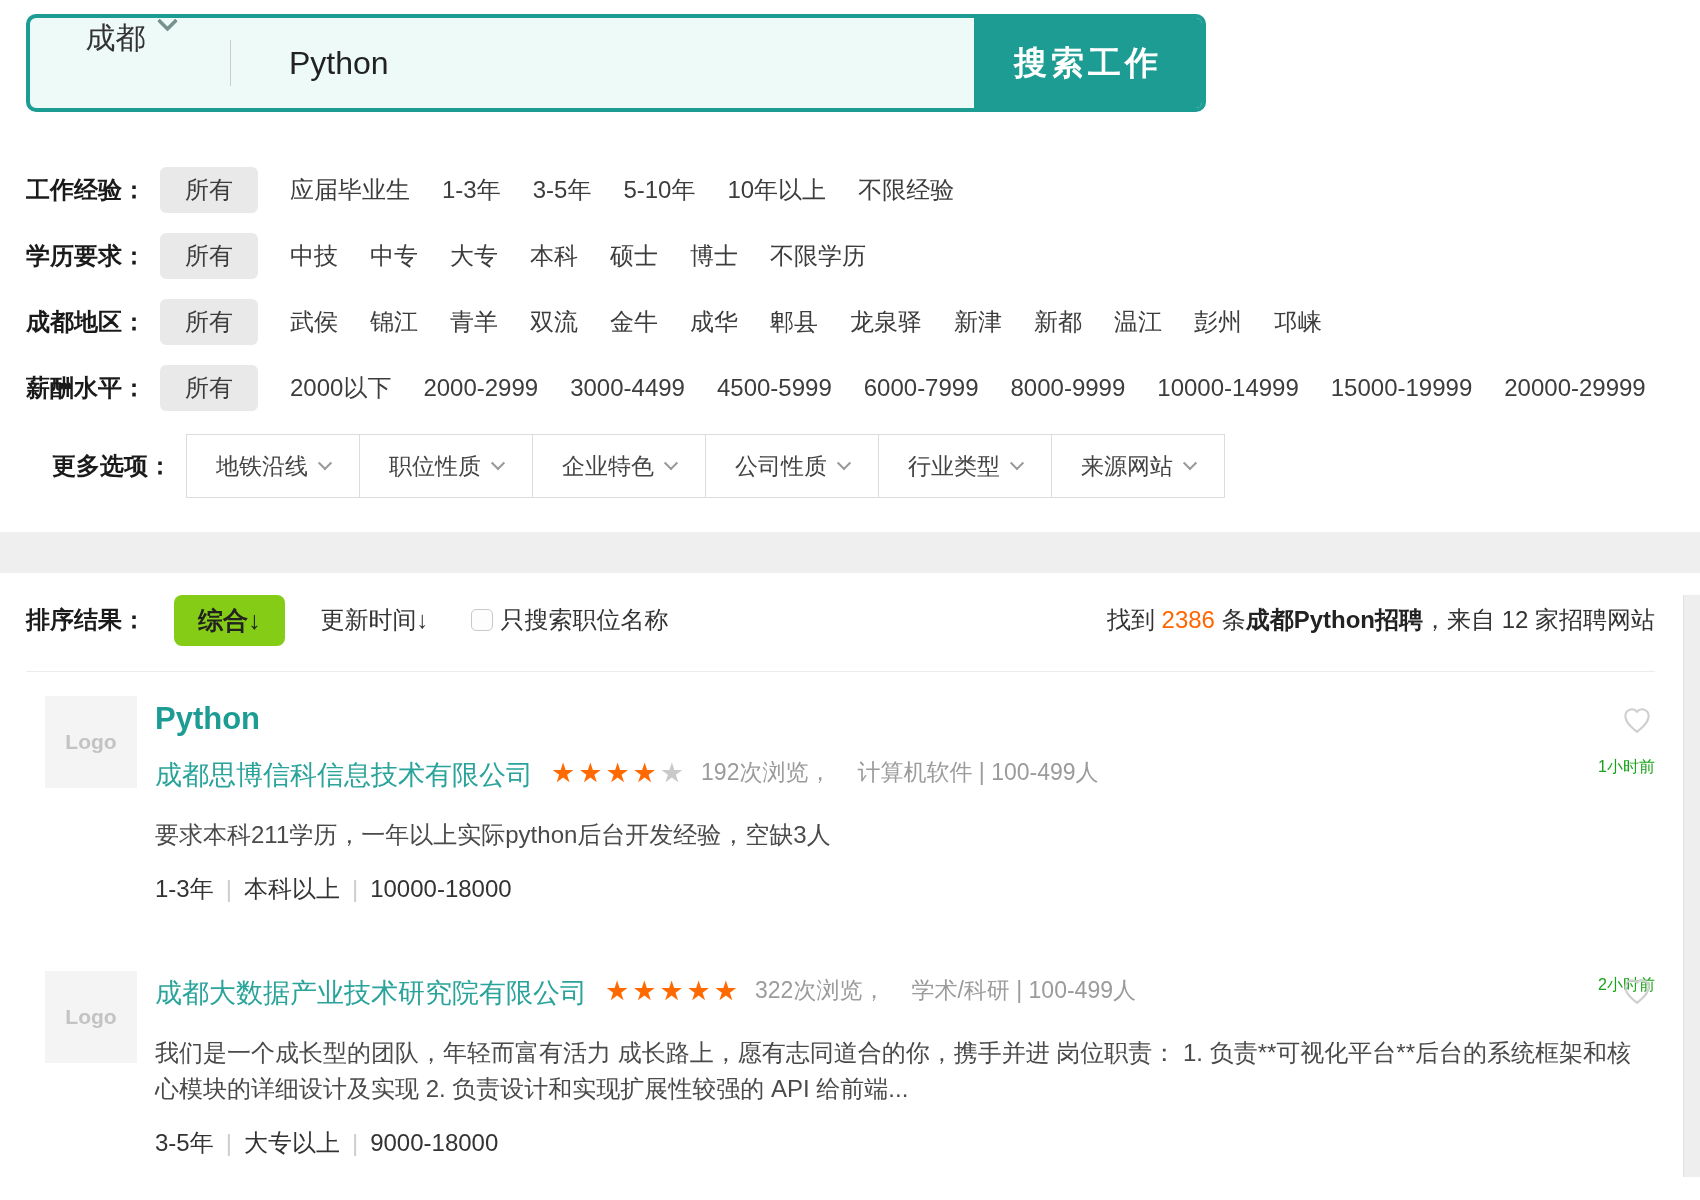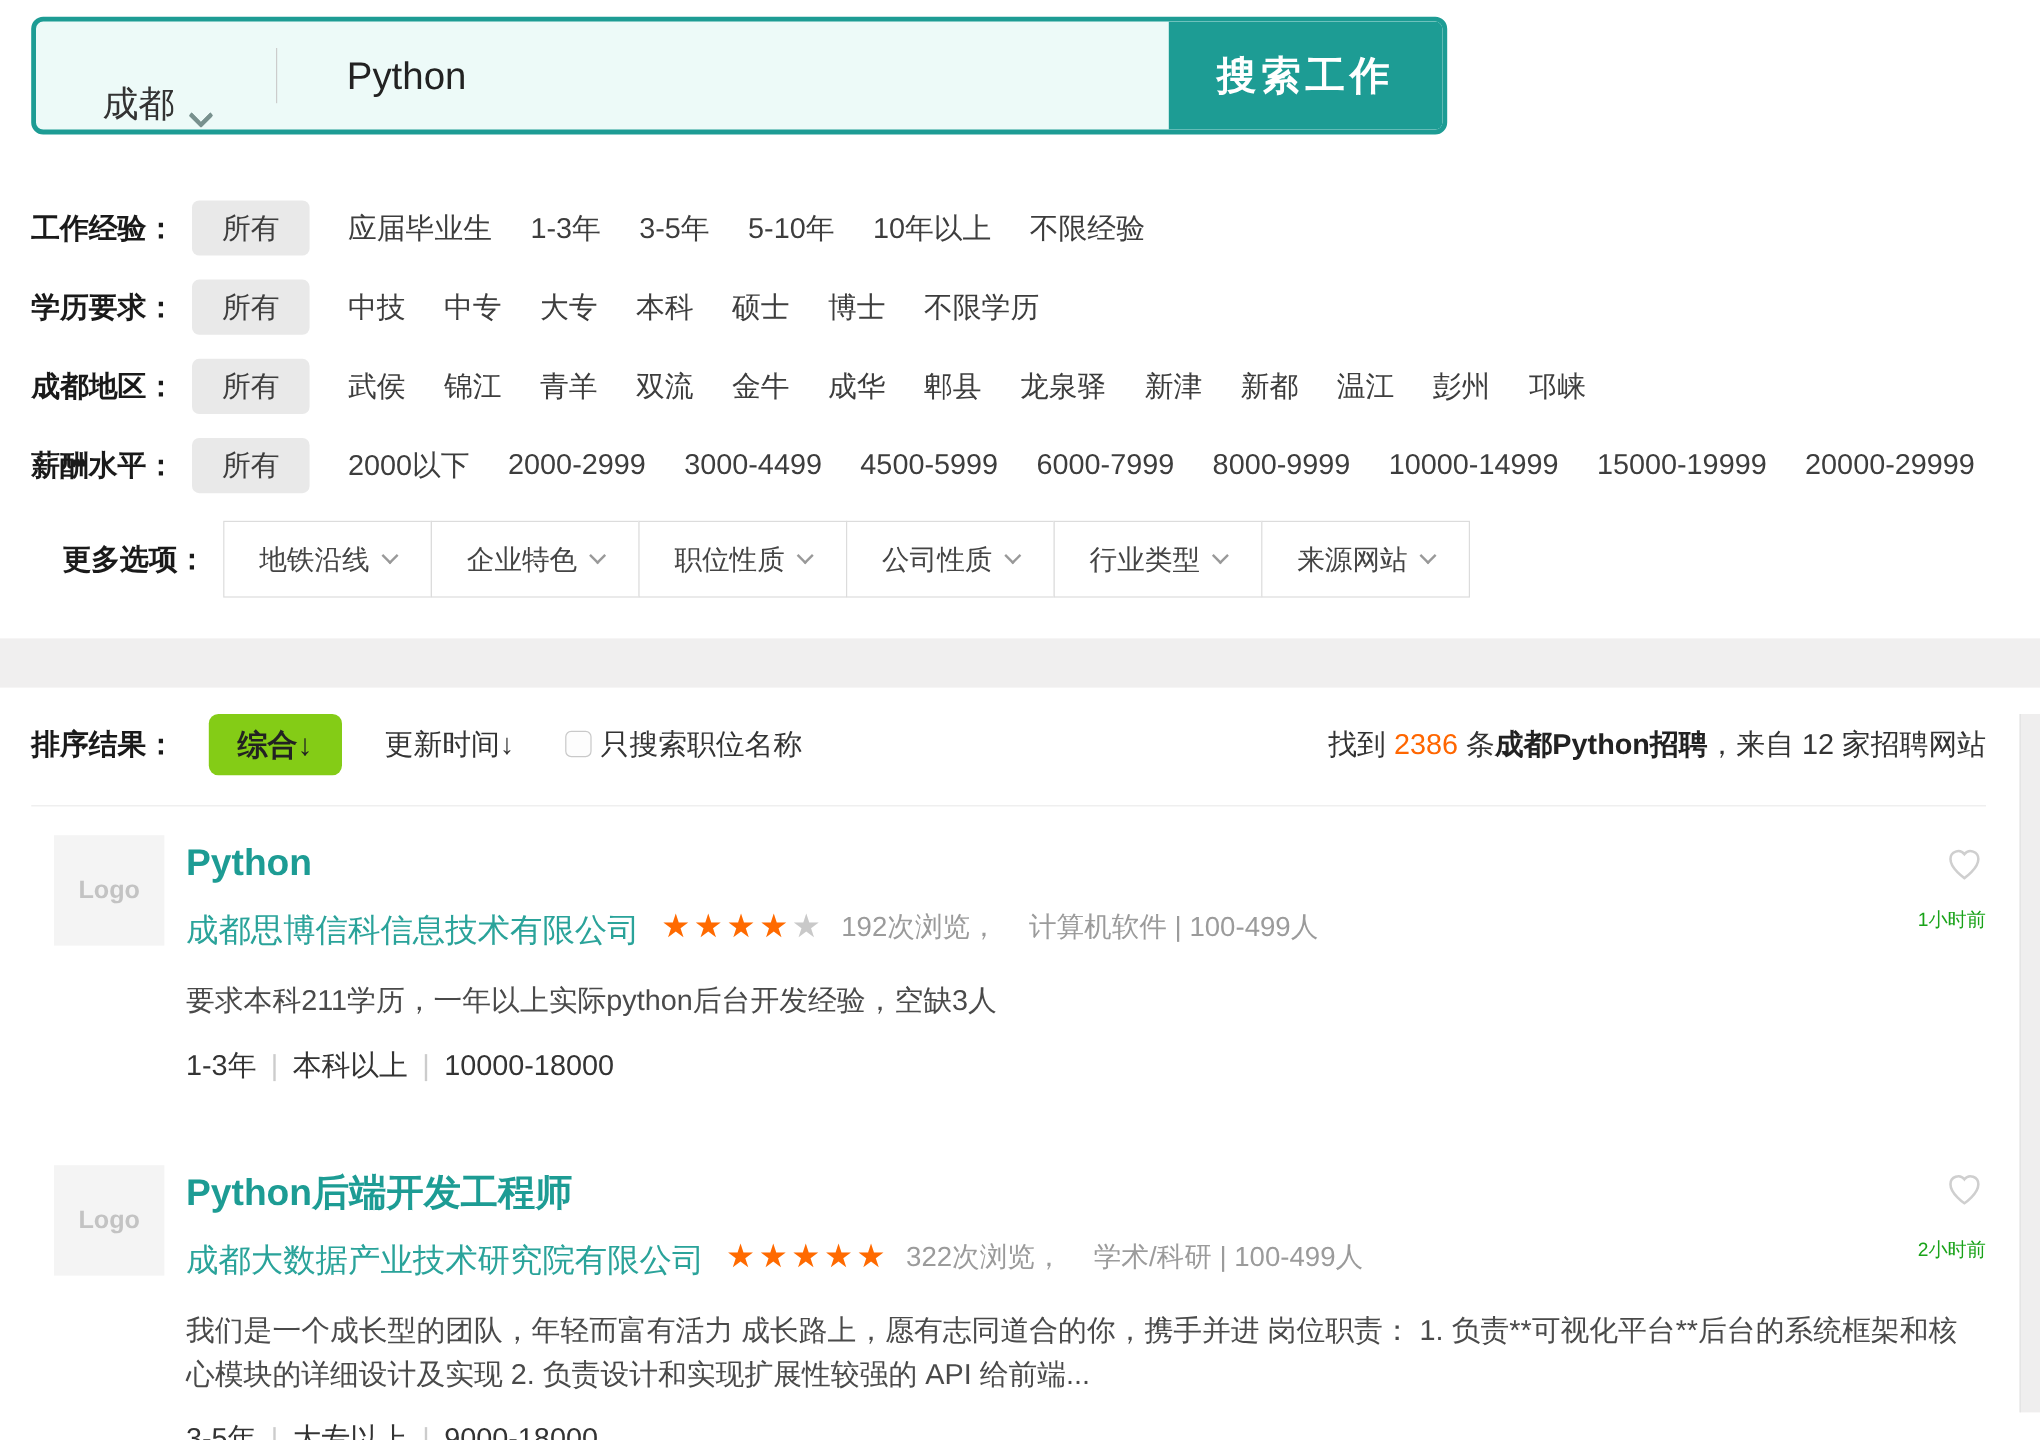--- a/index.html
+++ b/index.html
@@ -13,21 +13,21 @@
   body{
     width:1700px;height:1200px;overflow:hidden;background:#fff;
     font-family:"Liberation Sans","DejaVu Sans",sans-serif;color:#333;
   }
 
   
   .search-bar{
     display:flex;align-items:stretch;margin:14px 0 0 26px;width:1180px;height:98px;
     border:4px solid var(--brand-teal);border-radius:10px;overflow:hidden;background:#edfaf8;
   }
-  .city-select{display:flex;align-items:flex-end;justify-content:center;gap:14px;width:200px;cursor:pointer;font-size:30px;color:#333;flex:none}
+  .city-select{display:flex;align-items:flex-start;justify-content:center;gap:14px;width:200px;cursor:pointer;font-size:30px;color:#333;flex:none}
   .chev-big{width:15px;height:15px;border-right:4px solid #78918e;border-bottom:4px solid #78918e;transform:rotate(45deg) translate(-3px,-3px);border-radius:2px}
   .vdiv{width:1px;background:#ccc;margin:22px 0;flex:none}
   .search-input{flex:1;border:none;outline:none;background:transparent;font-size:32px;padding:0 20px 0 58px;color:#222;font-family:inherit}
   .search-btn{width:228px;background:var(--brand-teal);color:#fff;font-size:33px;font-weight:700;border:none;letter-spacing:4px;cursor:pointer;font-family:inherit;flex:none}
 
   
   .filters{margin:58px 0 0 26px}
   .frow{display:flex;align-items:center;margin-bottom:26px;white-space:nowrap;height:40px}
   .flabel{font-weight:700;color:#1a1a1a;font-size:24px;width:134px;flex:none}
   .fopts{display:flex;align-items:center;gap:32px;font-size:24px;color:#3d3d3d}
@@ -160,25 +160,25 @@
   </div>
 
   <div class="more-row">
     <span class="more-label">更多选项：</span>
     <div class="dd-group">
       <div class="dd-box">
         <span>地铁沿线</span>
         <span class="chev-sm"></span>
       </div>
       <div class="dd-box">
+        <span>职位性质</span>
+        <span class="chev-sm"></span>
+      </div>
+      <div class="dd-box">
         <span>企业特色</span>
-        <span class="chev-sm"></span>
-      </div>
-      <div class="dd-box">
-        <span>职位性质</span>
         <span class="chev-sm"></span>
       </div>
       <div class="dd-box">
         <span>公司性质</span>
         <span class="chev-sm"></span>
       </div>
       <div class="dd-box">
         <span>行业类型</span>
         <span class="chev-sm"></span>
       </div>
@@ -229,21 +229,20 @@
     </div>
   </div>
 
   <div class="job second">
     <div class="logo-box">
       <span>Logo</span>
     </div>
     <svg class="heart" viewBox="0 0 24 24">
       <path d="M12 21s-8.2-5.5-8.2-11.2a4.6 4.6 0 0 1 8.2-2.9 4.6 4.6 0 0 1 8.2 2.9C20.2 15.5 12 21 12 21z" fill="none" stroke="#cfcfcf" stroke-width="1.5"></path>
     </svg>
-    <div><span class="job-title">Python后端开发工程师</span></div>
     <div class="company-row">
       <span class="company">成都大数据产业技术研究院有限公司</span>
       <span class="stars"><span class="star-on">★★★★★</span><span class="star-off"></span></span>
       <span class="views">322次浏览，</span>
       <span class="industry">学术/科研 | 100-499人</span>
       <span class="time">2小时前</span>
     </div>
     <div class="desc">我们是一个成长型的团队，年轻而富有活力 成长路上，愿有志同道合的你，携手并进 岗位职责： 1. 负责**可视化平台**后台的系统框架和核心模块的详细设计及实现 2. 负责设计和实现扩展性较强的 API 给前端...</div>
     <div class="meta">
       <span>3-5年</span><span class="pipe">|</span><span>大专以上</span><span class="pipe">|</span><span>9000-18000</span>

